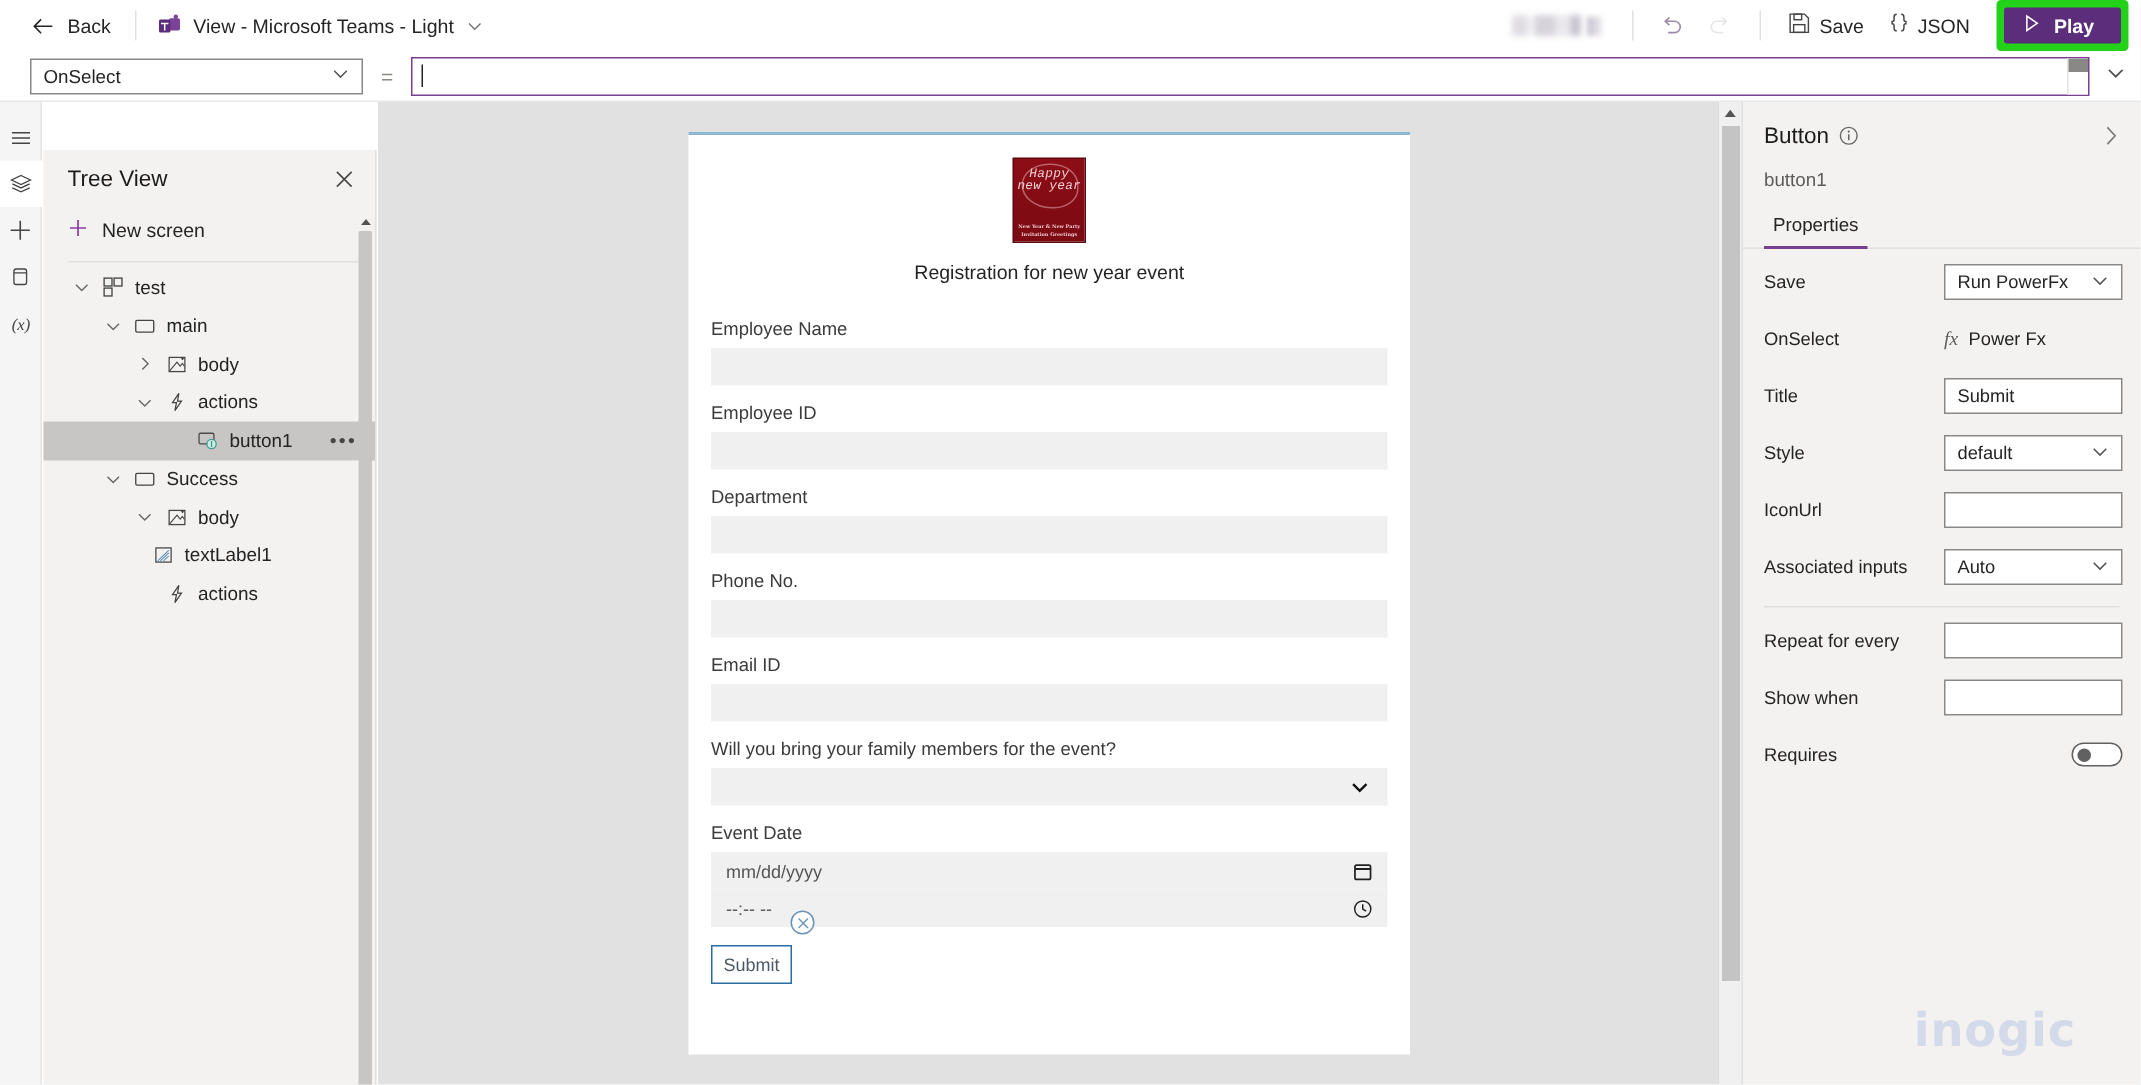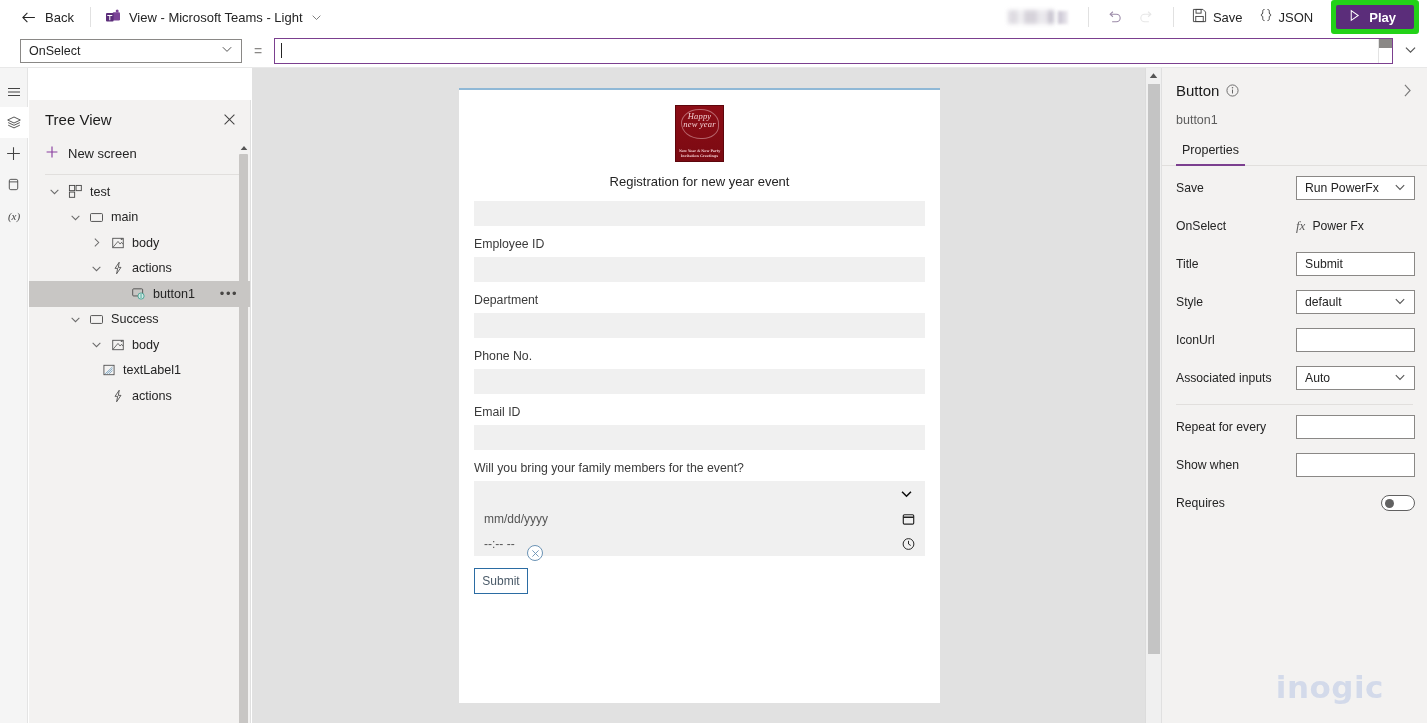--- a/index.html
+++ b/index.html
@@ -150,21 +150,21 @@
     position: absolute; left: 207px; top: 20px; width: 481px; height: 615px;
     background: #fff; border-top: 2px solid #8fb8d6; overflow: hidden;
   }
   .logo {
     width: 49px; height: 57px; margin: 15px auto 0;
     background: linear-gradient(#8c0d16,#7b0a12);
     border: 1px solid #5d060c; position: relative; overflow:hidden;
   }
   .logo .script {
     position:absolute; left:0; right:0; top: 6px;
-    color: #f3cfd2; font-family: Liberation Serif, serif; font-style: italic;
+    color: #f3cfd2; font-family: Liberation Mono, monospace; font-style: italic;
     font-size: 8.5px; line-height: 8px; text-align: center; letter-spacing: .2px;
   }
   .logo .sub {
     position:absolute; left:1px; right:1px; bottom: 3px;
     color: #f0c7cb; font-size: 3.3px; line-height: 4.4px; text-align: center;
     font-weight: 700; font-family: "DejaVu Serif", serif;
   }
   .logo .swirl{
     position:absolute; left:5px; top:3px; width:38px; height:30px;
     border:1px solid rgba(243,207,210,.45); border-radius:50% 50% 45% 55%;
@@ -541,20 +541,21 @@
         </div>
         <div class="sub">
           <div>New Year &amp; New Party</div>
           <div>Invitation Greetings</div>
         </div>
       </div>
 
       <div class="form-title">Registration for new year event</div>
 
       <div class="fields" id="form-fields">
+          <div class="flabel">Employee Name</div>
           <div class="finput">
             <span class="ph"></span>
           </div>
           <div class="flabel">Employee ID</div>
           <div class="finput">
             <span class="ph"></span>
           </div>
           <div class="flabel">Department</div>
           <div class="finput">
             <span class="ph"></span>
@@ -569,20 +570,21 @@
           </div>
           <div class="flabel">Will you bring your family members for the event?</div>
           <div class="finput select">
             <span class="ph"></span>
             <span class="rico">
               <svg width="13" height="13" viewBox="0 0 14 14">
                 <path d="M2.2 4.6 7 9.4l4.8-4.8" stroke="#111" stroke-width="1.7" fill="none"></path>
               </svg>
             </span>
           </div>
+          <div class="flabel">Event Date</div>
           <div class="finput">
             <span class="ph">mm/dd/yyyy</span>
             <span class="rico">
               <svg width="13" height="13" viewBox="0 0 14 14">
                 <rect x="1.4" y="2.4" width="11.2" height="10.2" rx="1.2" stroke="#222" stroke-width="1.25" fill="none"></rect>
                 <path d="M1.4 5.2h11.2" stroke="#222" stroke-width="1.6"></path>
               </svg>
             </span>
           </div>
           <div class="finput">

